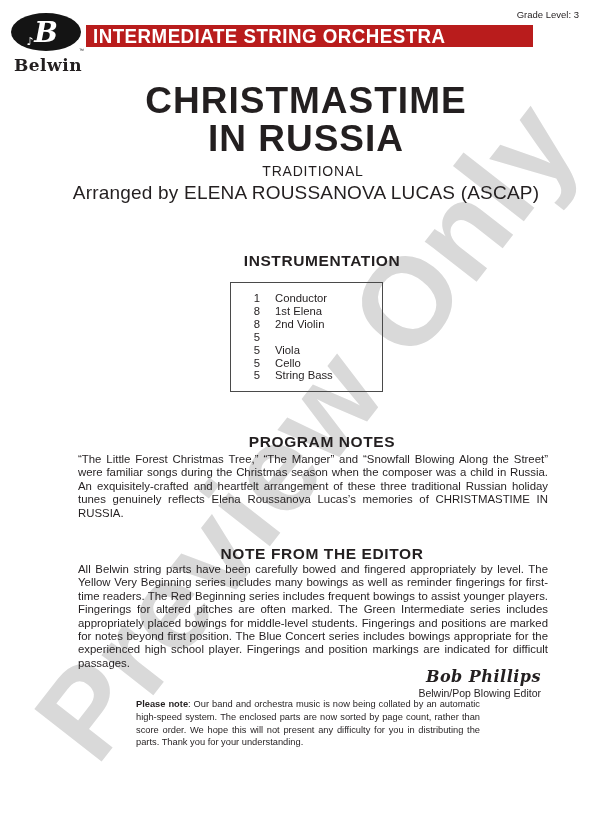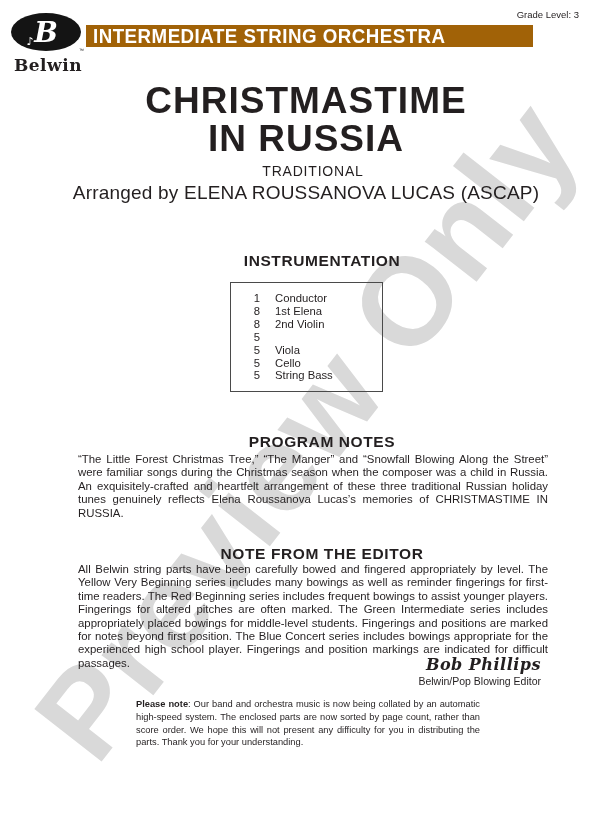--- a/index.html
+++ b/index.html
@@ -11,21 +11,21 @@
   
   .watermark{
     position:absolute;left:50%;top:430px;z-index:0;
     transform:translate(-50%,-50%) rotate(-52deg);
     font-size:124px;font-weight:bold;letter-spacing:1px;
     color:#d9d9d9;white-space:nowrap;user-select:none;
   }
   
   .grade{top:9px;right:33px;font-size:9.5px;}
   .banner{
-    top:25px;left:86px;width:447px;height:22px;background:#a16207;
+    top:25px;left:86px;width:447px;height:22px;background:#b91c1c;
     display:flex;align-items:center;padding-left:7px;box-sizing:border-box;
   }
   .banner span{
     color:#ffffff;font-weight:bold;font-size:19.5px;letter-spacing:.5px;
     transform:scaleX(.96);transform-origin:left center;white-space:nowrap;
   }
   .belwin{top:12px;left:5px;width:86px;text-align:center;}
   .belwin-name{
     font-family:"DejaVu Serif","Liberation Serif",serif;font-weight:bold;
     font-size:17px;letter-spacing:.5px;margin-top:-3px;
@@ -51,21 +51,21 @@
   .ph-program{top:433px;}
   .ph-editor{top:545px;}
   .body-text{left:78px;width:470px;font-size:11.4px;line-height:13.4px;
     text-align:justify;}
   .bt-program{top:453px;}
   .bt-editor{top:563px;}
   
   .signature{top:655px;right:71px;text-align:right;}
   .sig-name{
     font-family:"DejaVu Serif","Liberation Serif",serif;
-    font-style:italic;font-weight:bold;font-size:16px;letter-spacing:.5px;
+    font-style:italic;font-weight:bold;font-size:16px;letter-spacing:.5px;margin-top:12px;
   }
   .sig-title{font-size:10.5px;margin-top:1px;}
   
   .collation{top:698px;left:136px;width:344px;font-size:9.3px;
     line-height:12.8px;text-align:justify;}
   .collation b{font-weight:bold;}
   
   .alfred{top:737px;left:50%;transform:translateX(-50%);}
 </style>
 </head>

